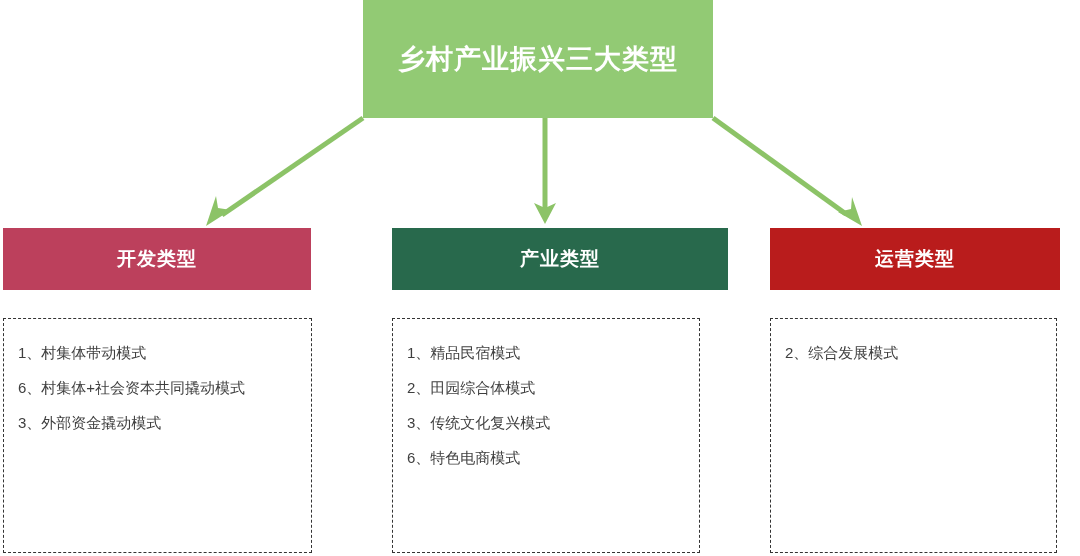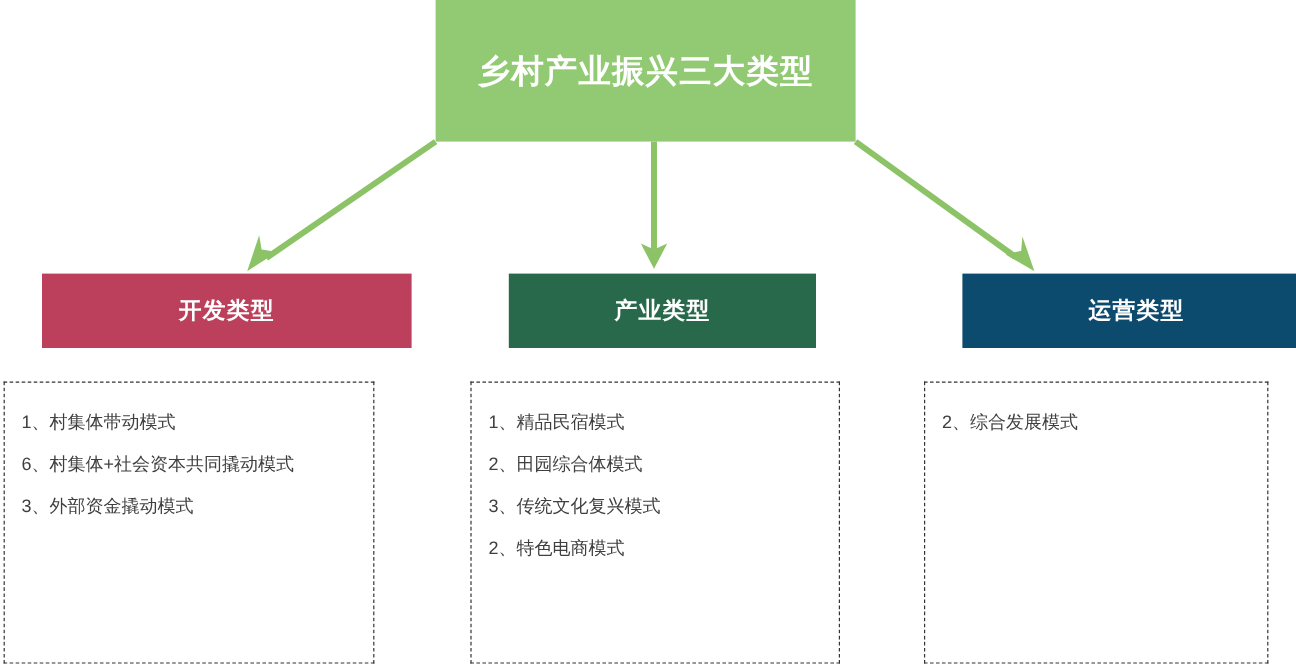--- a/index.html
+++ b/index.html
@@ -51,31 +51,30 @@
   }
 
   
   .cat-header {
     position: absolute;
     top: 228px;
     height: 62px;
     display: flex;
     align-items: center;
     justify-content: center;
-    margin-left: 32px;
   }
   .cat-header .cat-label {
     color: #ffffff;
     font-size: 19px;
     font-weight: bold;
     letter-spacing: 1px;
     white-space: nowrap;
   }
   .cat-header.col-0 { left: 3px;   width: 308px; }
-  .cat-header.col-1 { left: 392px; width: 256px; }
+  .cat-header.col-1 { left: 392px; width: 336px; }
   .cat-header.col-2 { left: 770px; width: 290px; }
 
   
   .list-box {
     position: absolute;
     top: 318px;
     height: 235px;
     border: 1px dashed #333333;
     background: #ffffff;
     box-sizing: border-box;
@@ -129,23 +128,23 @@
     <div class="list-item">3、外部资金撬动模式</div>
   </div>
 
   <div class="cat-header col-1" style="background:#28694c;">
     <span class="cat-label">产业类型</span>
   </div>
   <div class="list-box col-1">
     <div class="list-item">1、精品民宿模式</div>
     <div class="list-item">2、田园综合体模式</div>
     <div class="list-item">3、传统文化复兴模式</div>
-    <div class="list-item">2、特色电商模式</div>
+    <div class="list-item">6、特色电商模式</div>
   </div>
 
-  <div class="cat-header col-2" style="background:#0c4a6e;">
+  <div class="cat-header col-2" style="background:#b91c1c;">
     <span class="cat-label">运营类型</span>
   </div>
   <div class="list-box col-2">
     <div class="list-item">2、综合发展模式</div>
   </div>
 
 </div>
 
 </body></html>

